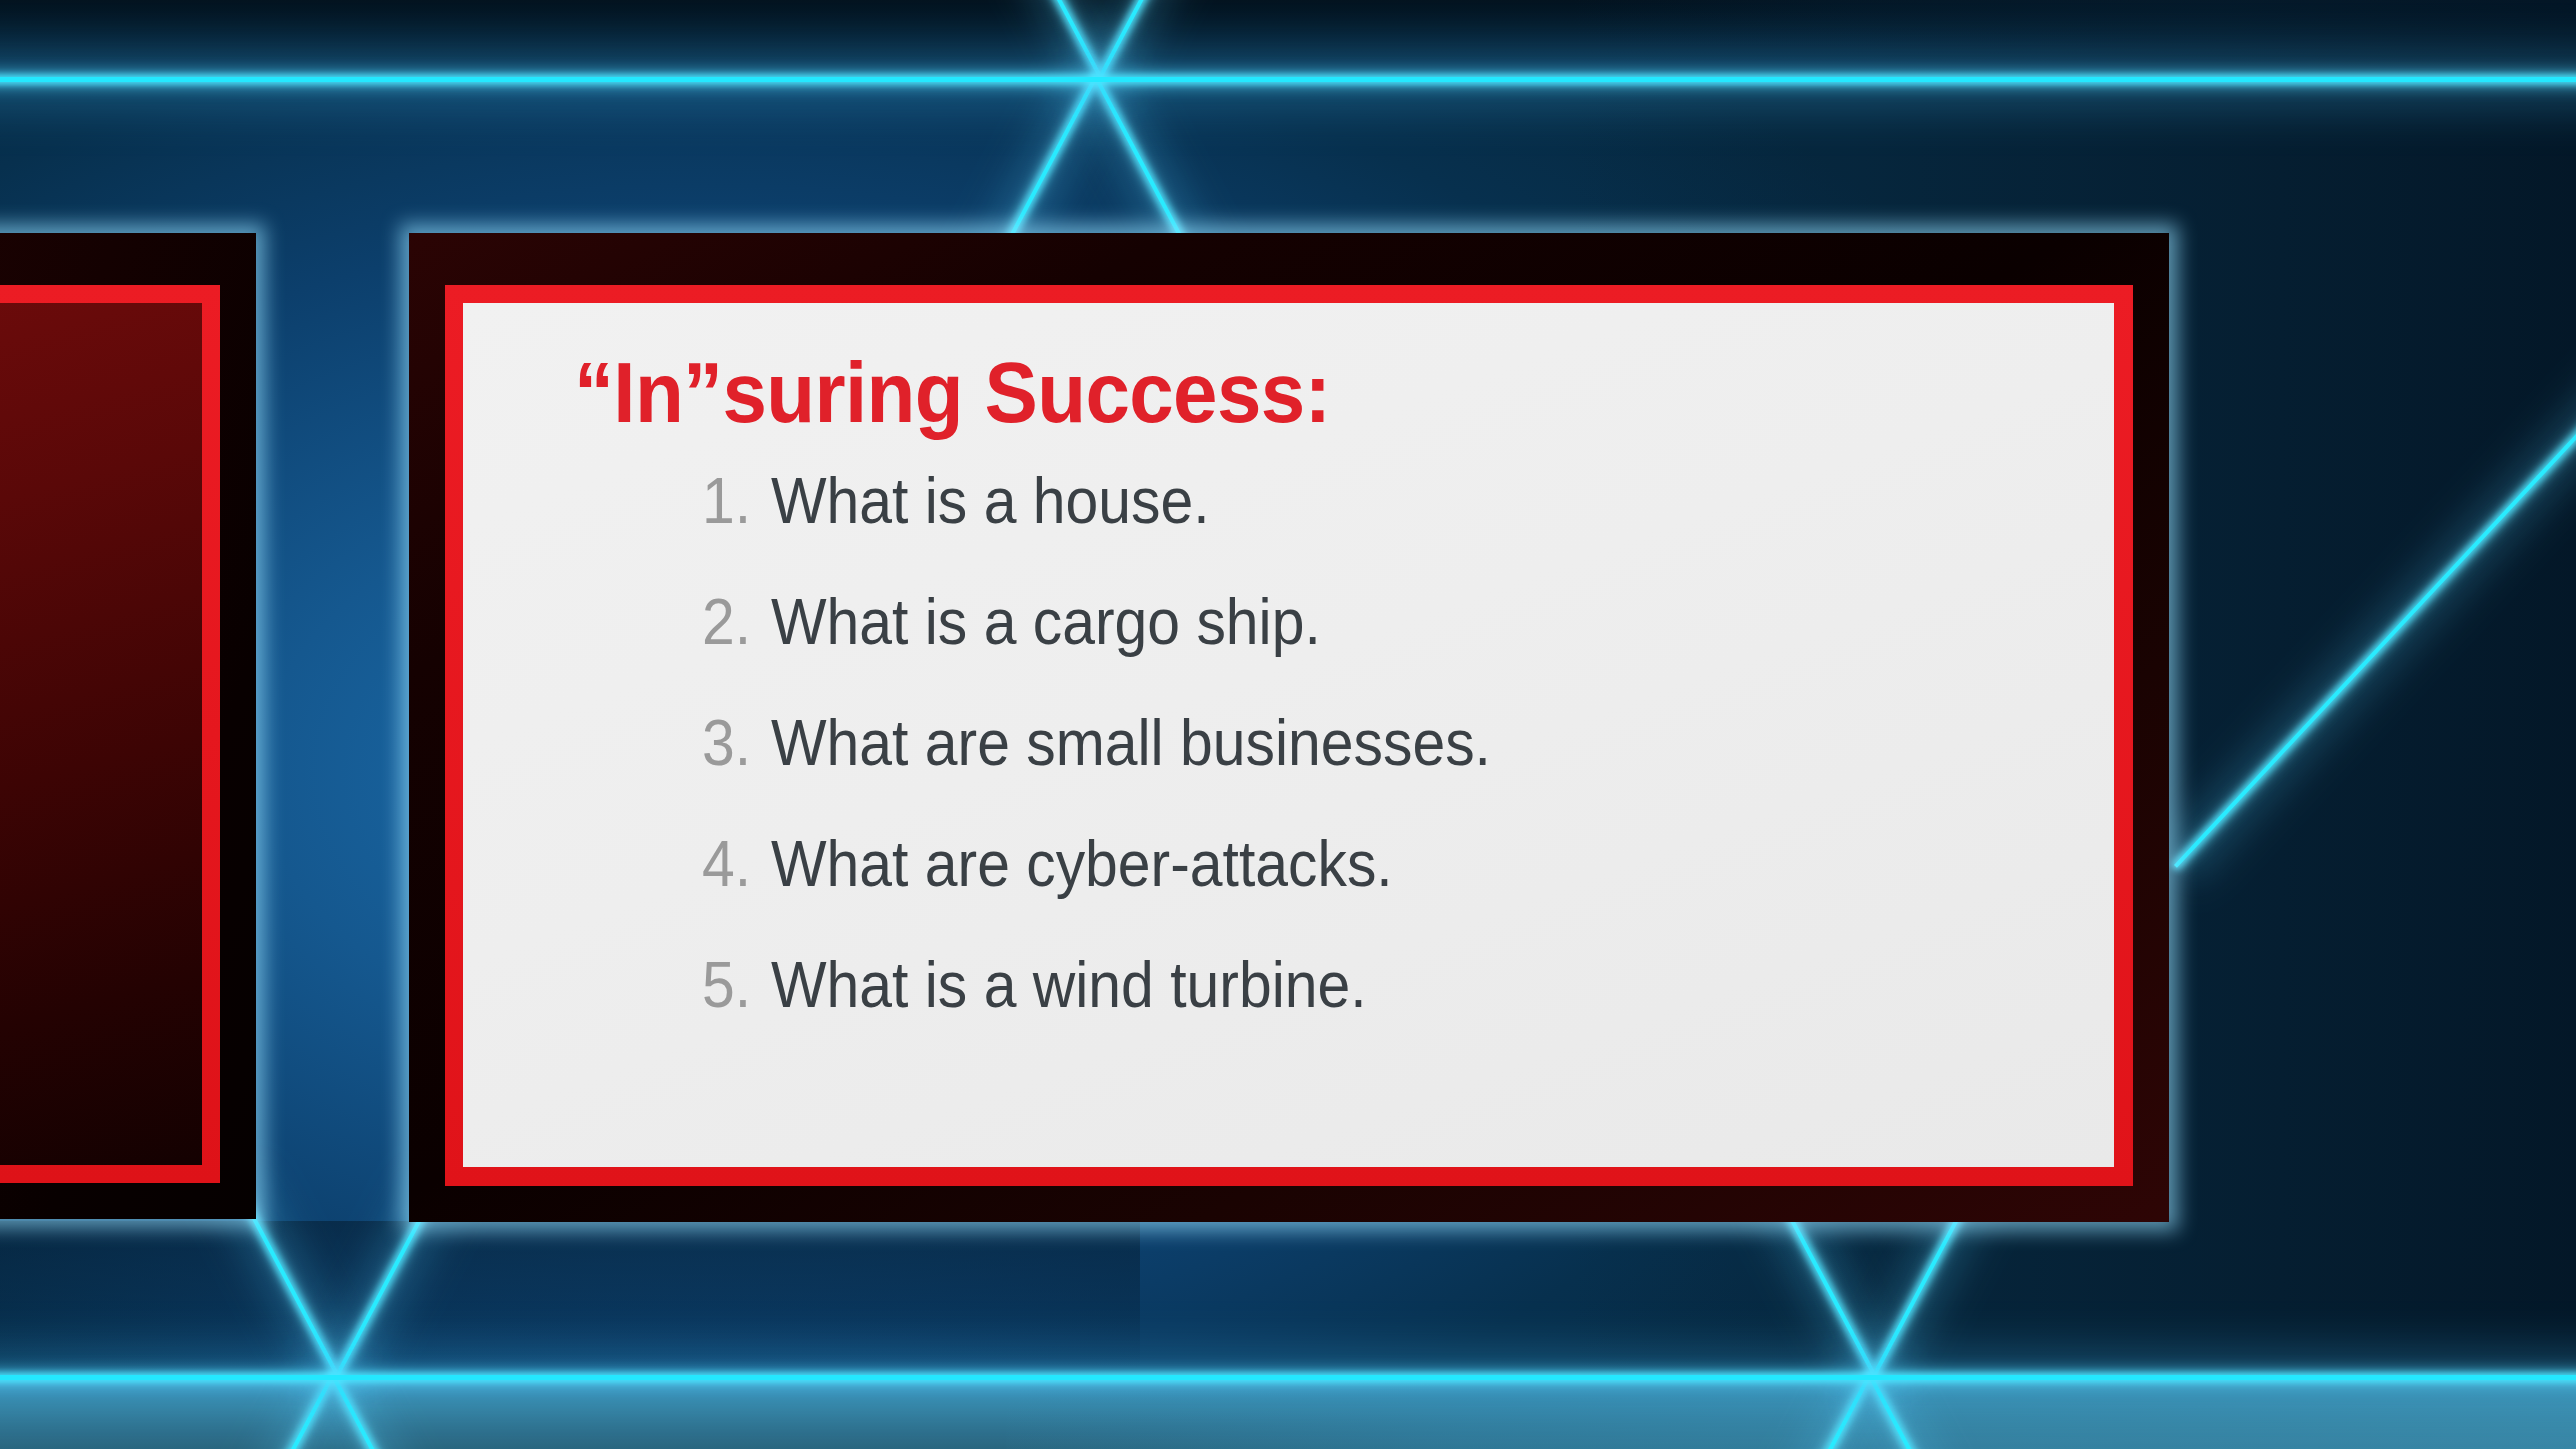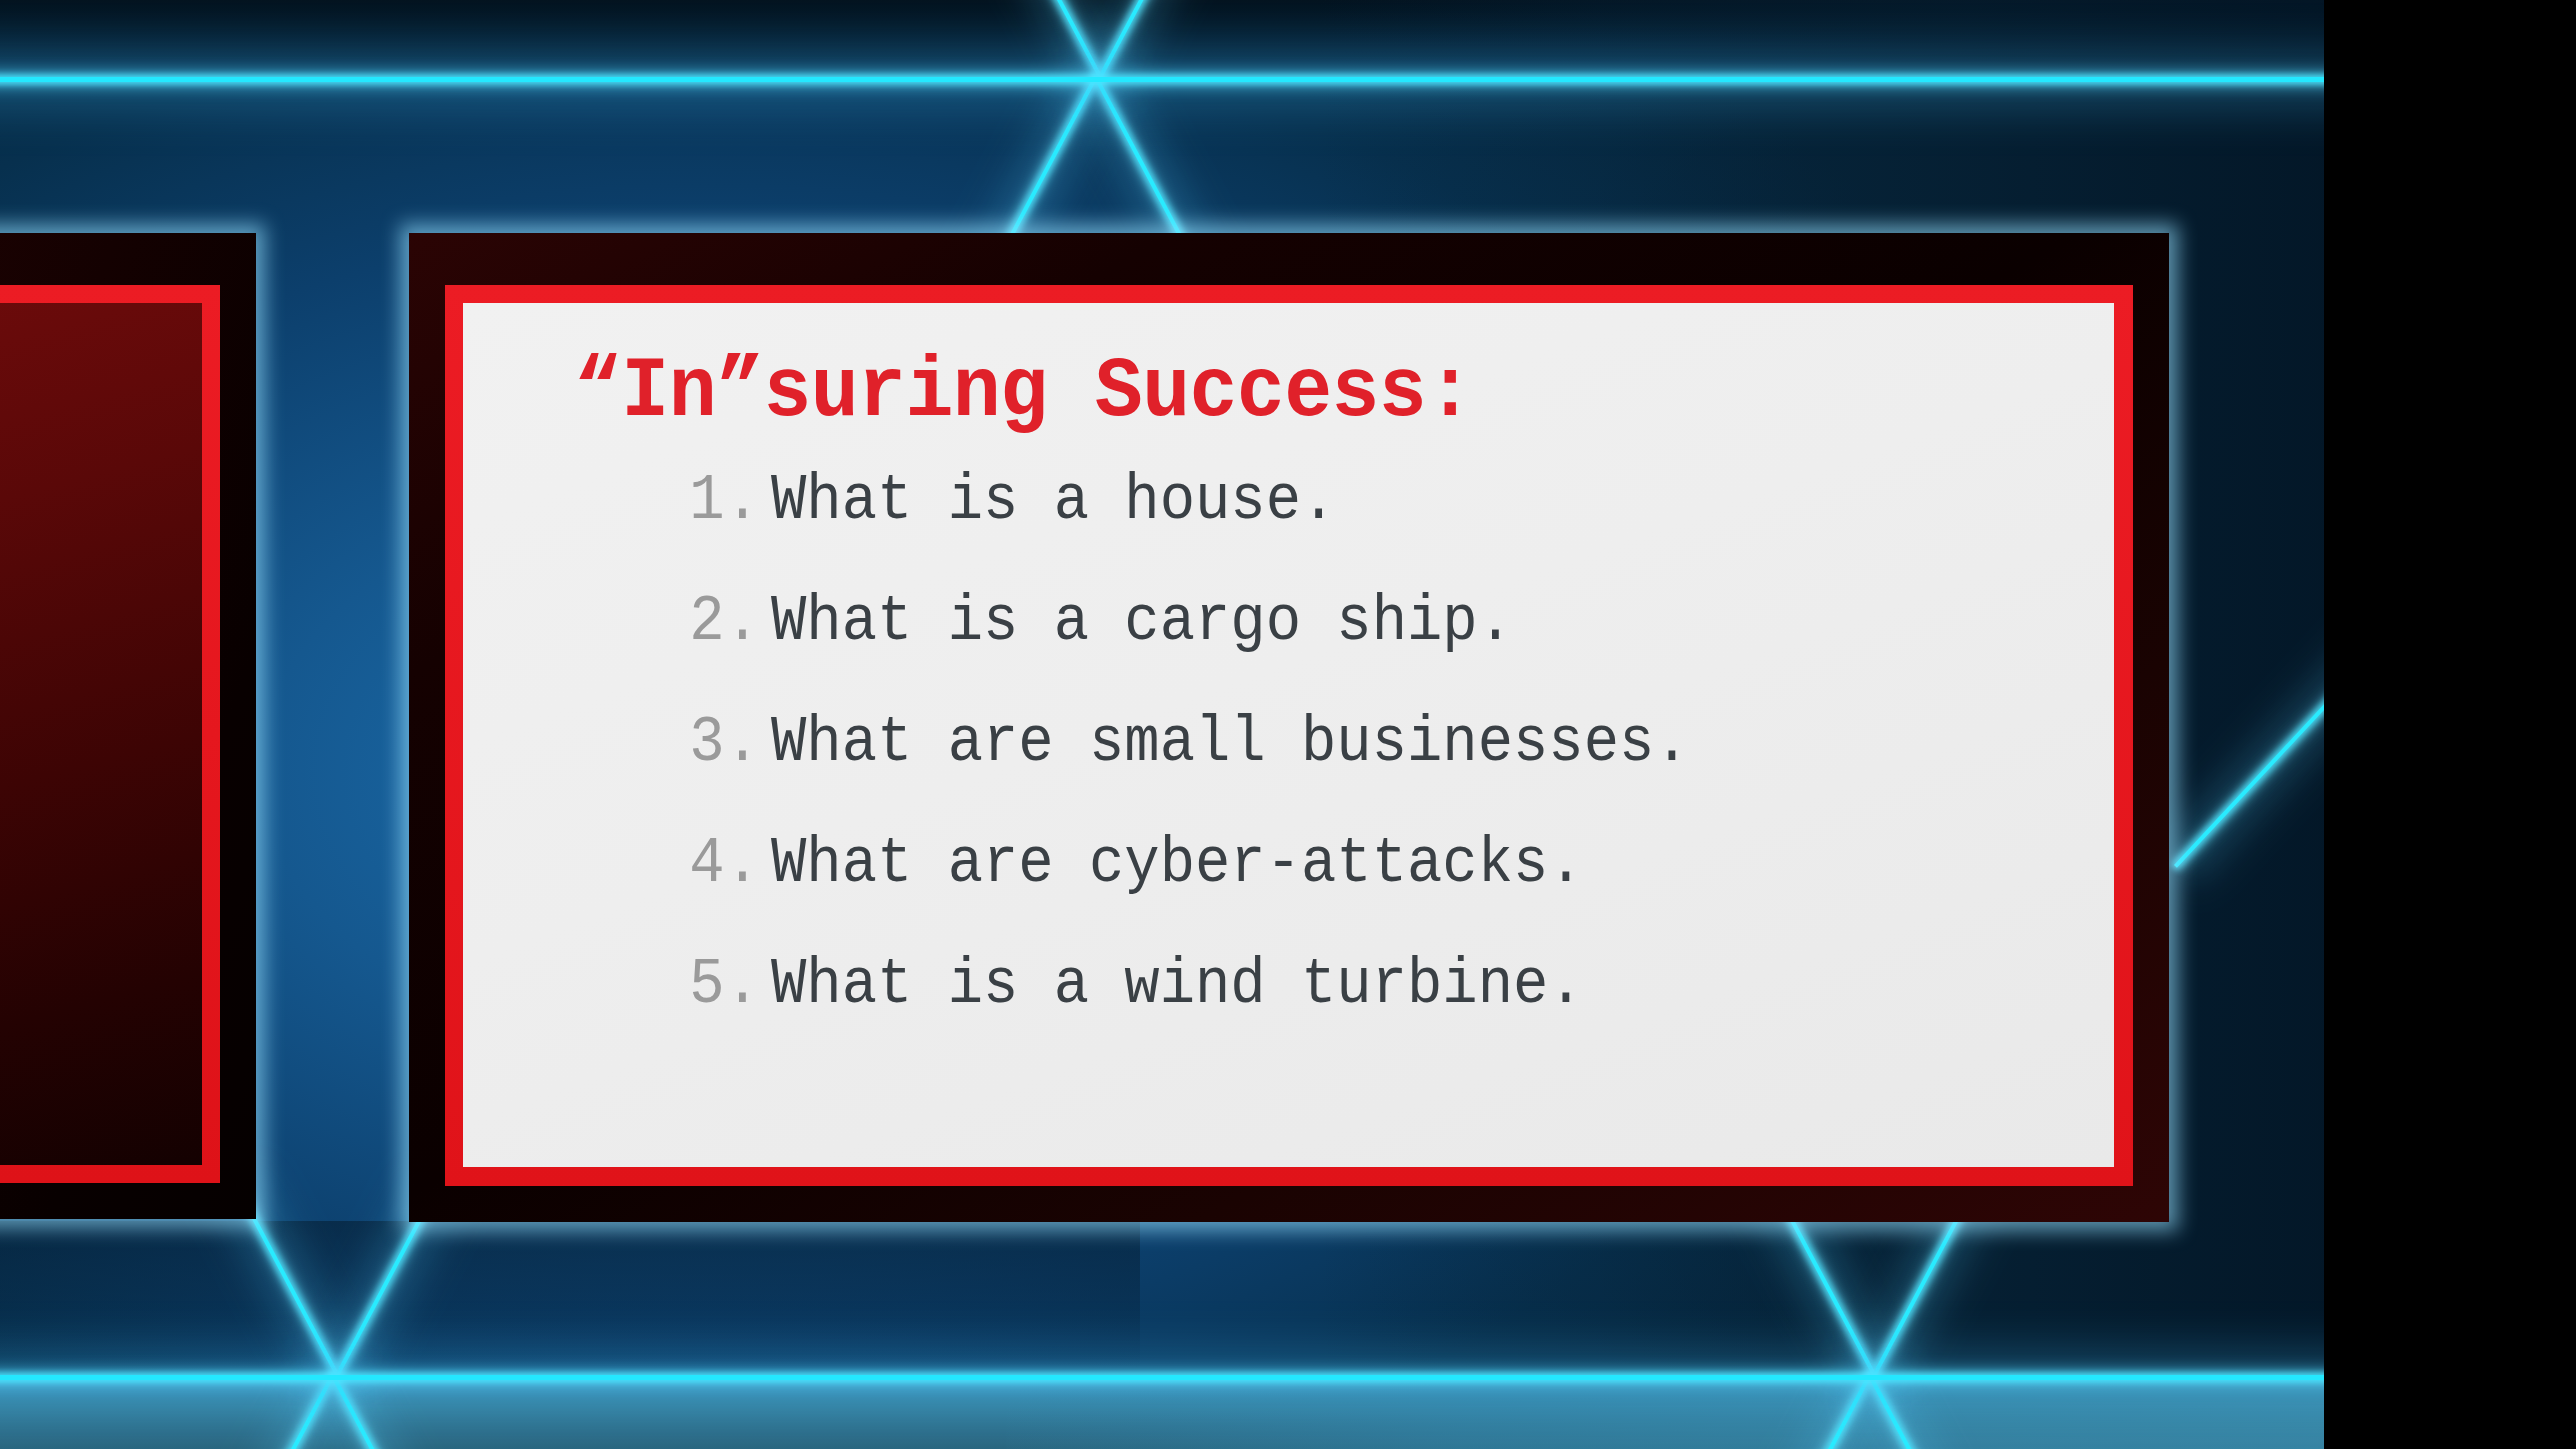--- a/index.html
+++ b/index.html
@@ -1,20 +1,20 @@
 <!DOCTYPE html>
 <html style="font-size:10.7px"><head>
 <meta charset="utf-8">
 <style>
   html,body{margin:0;padding:0;background:#000;}
   body{width:2576px;height:1449px;overflow:hidden;
        font-family:"Liberation Sans","DejaVu Sans",sans-serif;}
 
   
-  #stage{position:relative;width:2324px;height:1449px;overflow:hidden;font-family:Liberation Mono, monospace;}
+  #stage{position:relative;width:2576px;height:1449px;overflow:hidden;}
 
   
   .bg-base{position:absolute;inset:0;
     background:
       radial-gradient(ellipse 1476px 939px at 704px 771px, #1b6fb0 0%, #15588f 30%, #0c3f6c 58%, #07304e 80%, #06283f 100%),
       linear-gradient(180deg,#062337 0%,#08314f 14%,#0d4a78 36%,#0c4370 60%,#0a3760 82%,#072b47 100%);
   }
   .bg-darktop{position:absolute;left:0;top:0;width:2576px;height:86px;
     background:linear-gradient(180deg,#03131f 0%,#052238 55%,#073050 100%);}
   .bg-rightdark{position:absolute;right:0;top:0;width:1006px;height:1449px;

